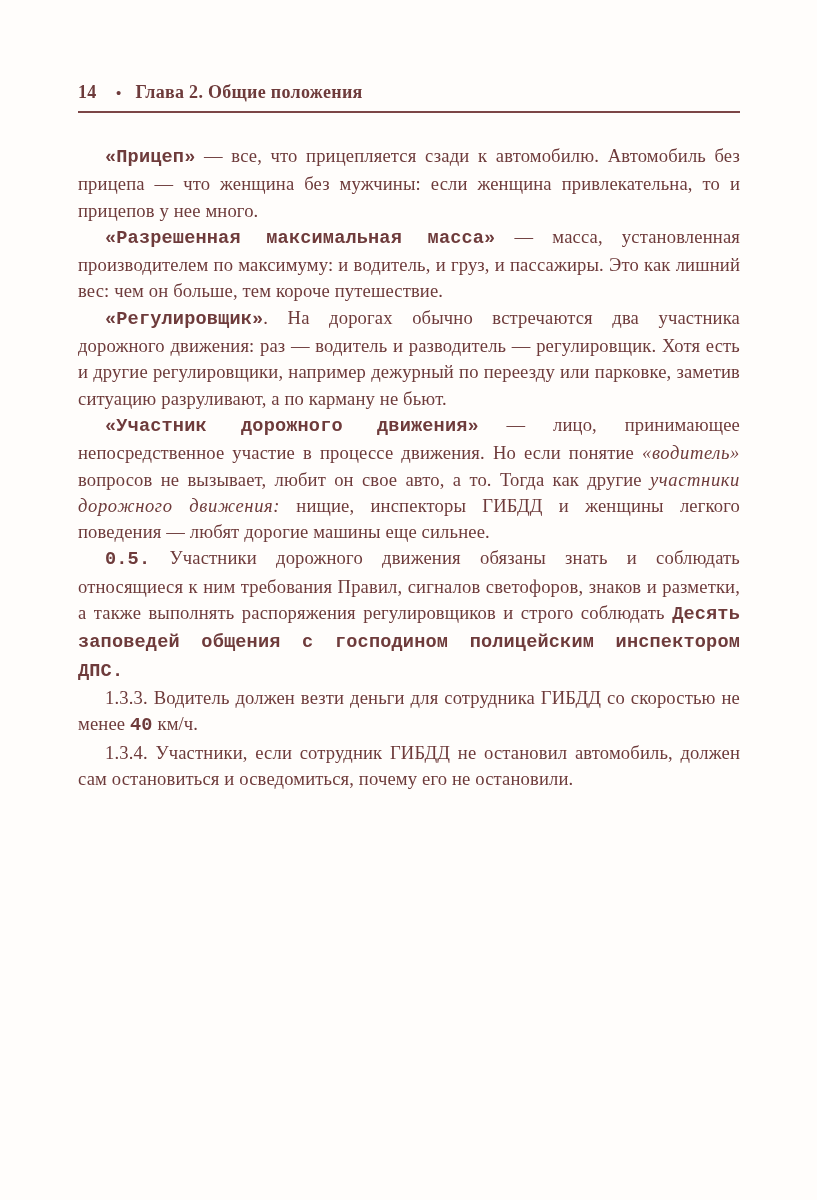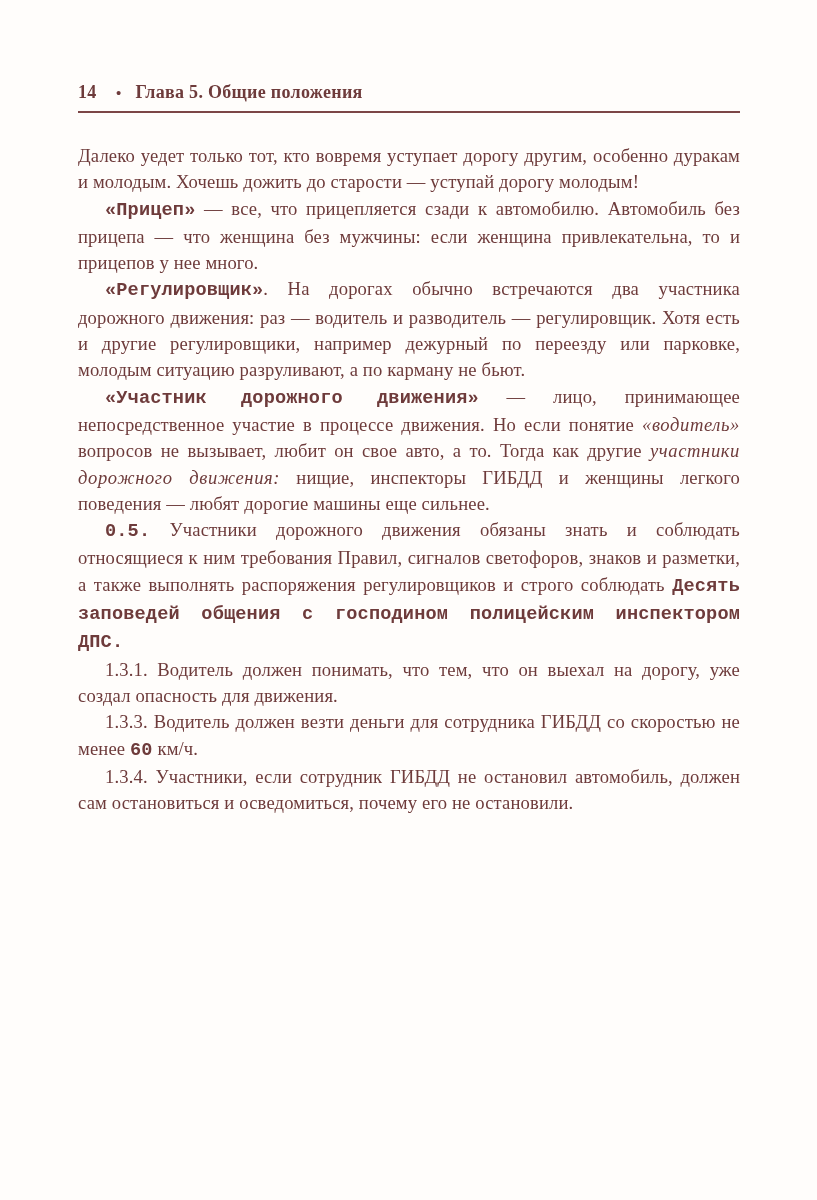--- a/index.html
+++ b/index.html
@@ -47,26 +47,25 @@
   .run-bold{font-weight:bold;font-family:Liberation Mono, monospace;}
   .run-italic{font-style:italic;letter-spacing:.6px;}
 </style>
 </head>
 <body>
 
 <div class="page">
   <div class="header">
     <span class="page-number">14</span>
     <span class="bullet">•</span>
-    <span class="chapter-title">Глава 5. Общие положения</span>
+    <span class="chapter-title">Глава 2. Общие положения</span>
   </div>
   <hr class="rule">
   <div class="body-text">
-      <p class="para"><span class="run-normal">Далеко уедет только тот, кто вовремя уступает дорогу другим, особенно дуракам и молодым. Хочешь дожить до старости — уступай дорогу молодым!</span></p>
       <p class="para indent"><span class="run-bold">«Прицеп»</span><span class="run-normal"> — все, что прицепляется сзади к автомобилю. Автомобиль без прицепа — что женщина без мужчины: если женщина привлекательна, то и прицепов у нее много.</span></p>
-      <p class="para indent"><span class="run-bold">«Регулировщик»</span><span class="run-normal">. На дорогах обычно встречаются два участника дорожного движения: раз — водитель и разводитель — регулировщик. Хотя есть и другие регулировщики, например дежурный по переезду или парковке, молодым ситуацию разруливают, а по карману не бьют.</span></p>
+      <p class="para indent"><span class="run-bold">«Разрешенная максимальная масса»</span><span class="run-normal"> — масса, установленная производителем по максимуму: и водитель, и груз, и пассажиры. Это как лишний вес: чем он больше, тем короче путешествие.</span></p>
+      <p class="para indent"><span class="run-bold">«Регулировщик»</span><span class="run-normal">. На дорогах обычно встречаются два участника дорожного движения: раз — водитель и разводитель — регулировщик. Хотя есть и другие регулировщики, например дежурный по переезду или парковке, заметив ситуацию разруливают, а по карману не бьют.</span></p>
       <p class="para indent"><span class="run-bold">«Участник дорожного движения»</span><span class="run-normal"> — лицо, принимающее непосредственное участие в процессе движения. Но если понятие </span><span class="run-italic">«водитель»</span><span class="run-normal"> вопросов не вызывает, любит он свое авто, а то. Тогда как другие </span><span class="run-italic">участники дорожного движения:</span><span class="run-normal"> нищие, инспекторы ГИБДД и женщины легкого поведения — любят дорогие машины еще сильнее.</span></p>
       <p class="para indent"><span class="run-bold">0.5.</span><span class="run-normal"> Участники дорожного движения обязаны знать и соблюдать относящиеся к ним требования Правил, сигналов светофоров, знаков и разметки, а также выполнять распоряжения регулировщиков и строго соблюдать </span><span class="run-bold">Десять заповедей общения с господином полицейским инспектором ДПС.</span></p>
-      <p class="para indent"><span class="run-normal">1.3.1. Водитель должен понимать, что тем, что он выехал на дорогу, уже создал опасность для движения.</span></p>
-      <p class="para indent"><span class="run-normal">1.3.3. Водитель должен везти деньги для сотрудника ГИБДД со скоростью не менее </span><span class="run-bold">60</span><span class="run-normal"> км/ч.</span></p>
+      <p class="para indent"><span class="run-normal">1.3.3. Водитель должен везти деньги для сотрудника ГИБДД со скоростью не менее </span><span class="run-bold">40</span><span class="run-normal"> км/ч.</span></p>
       <p class="para indent"><span class="run-normal">1.3.4. Участники, если сотрудник ГИБДД не остановил автомобиль, должен сам остановиться и осведомиться, почему его не остановили.</span></p>
     </div>
 </div>
 
 </body></html>

